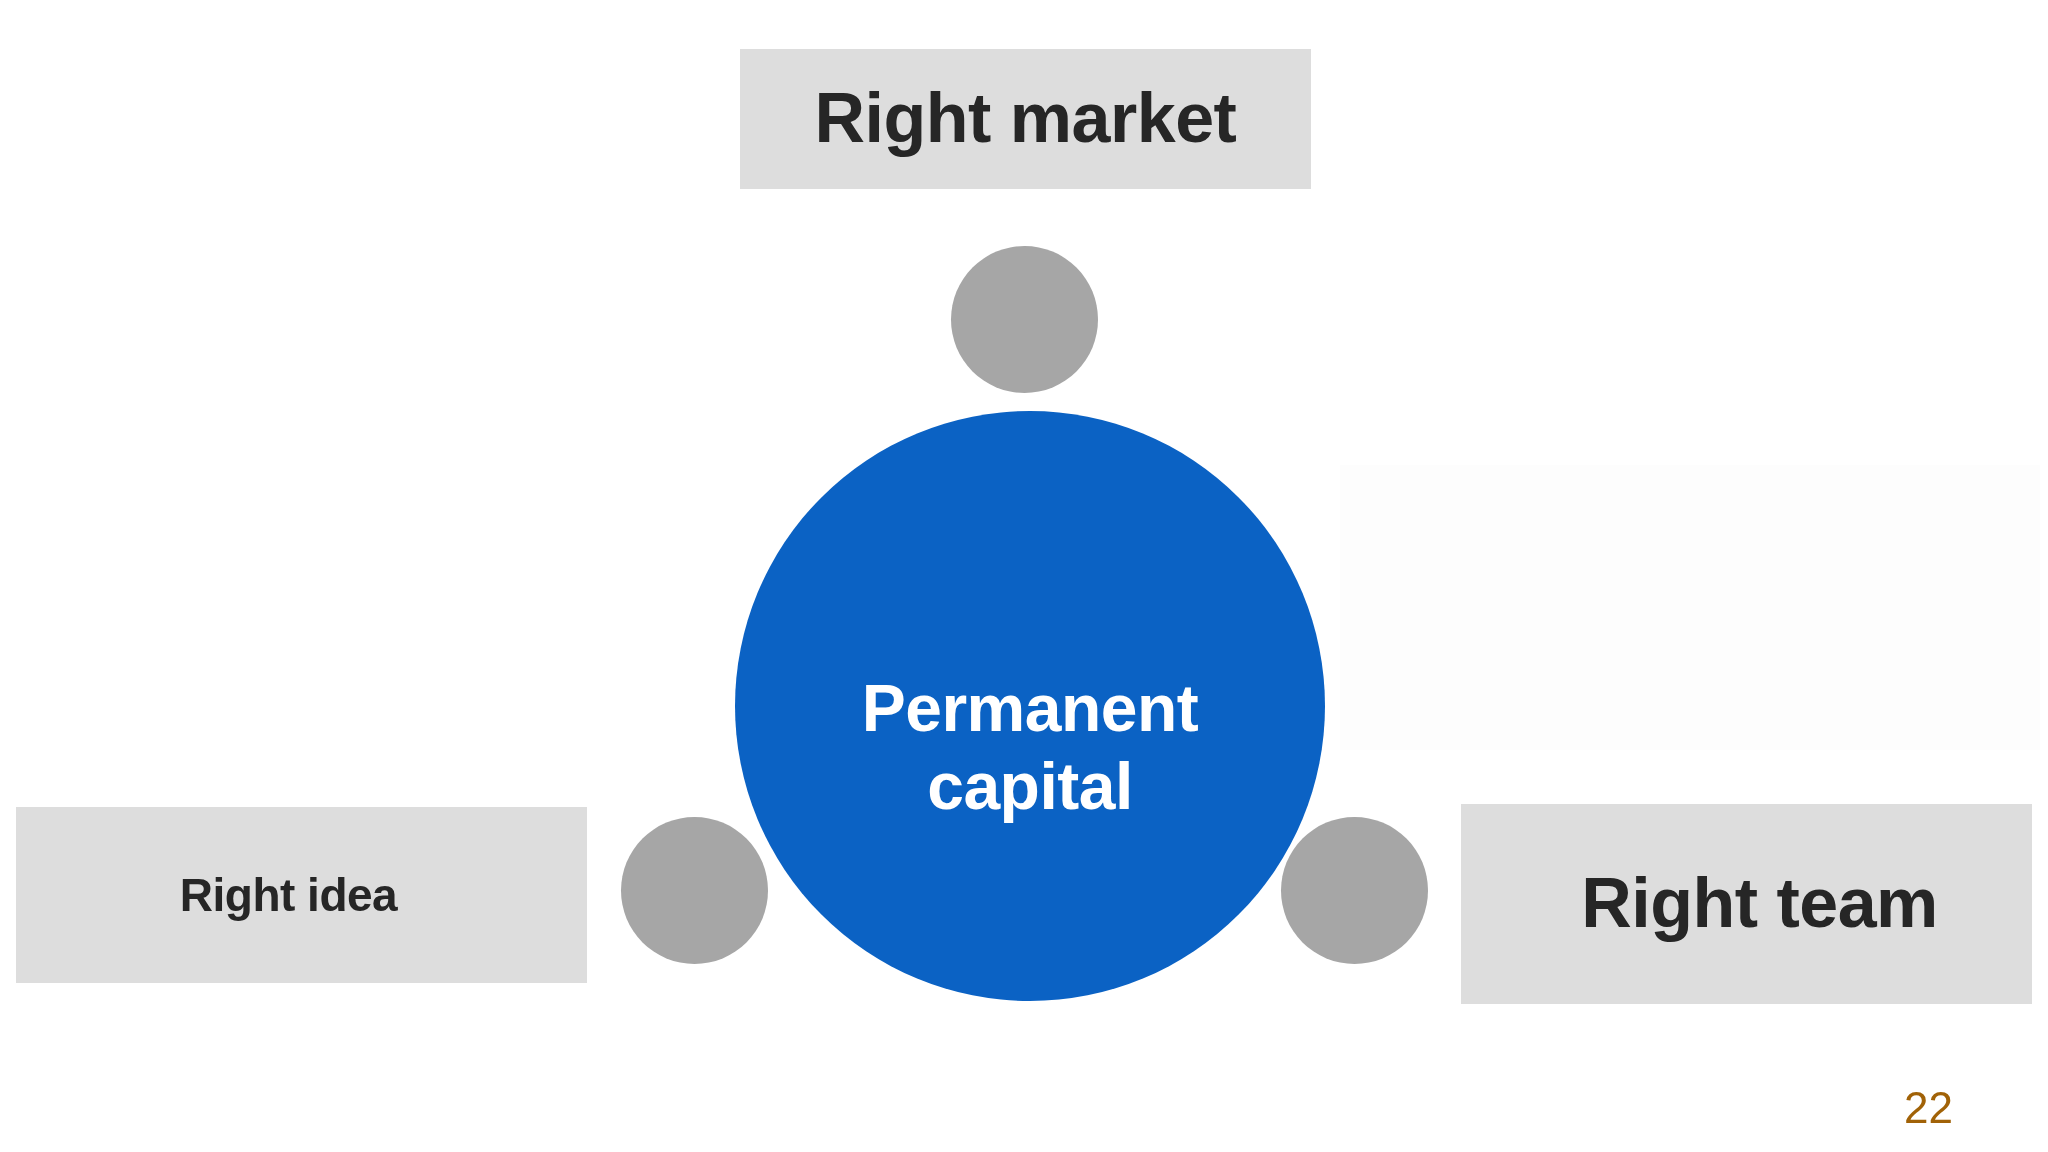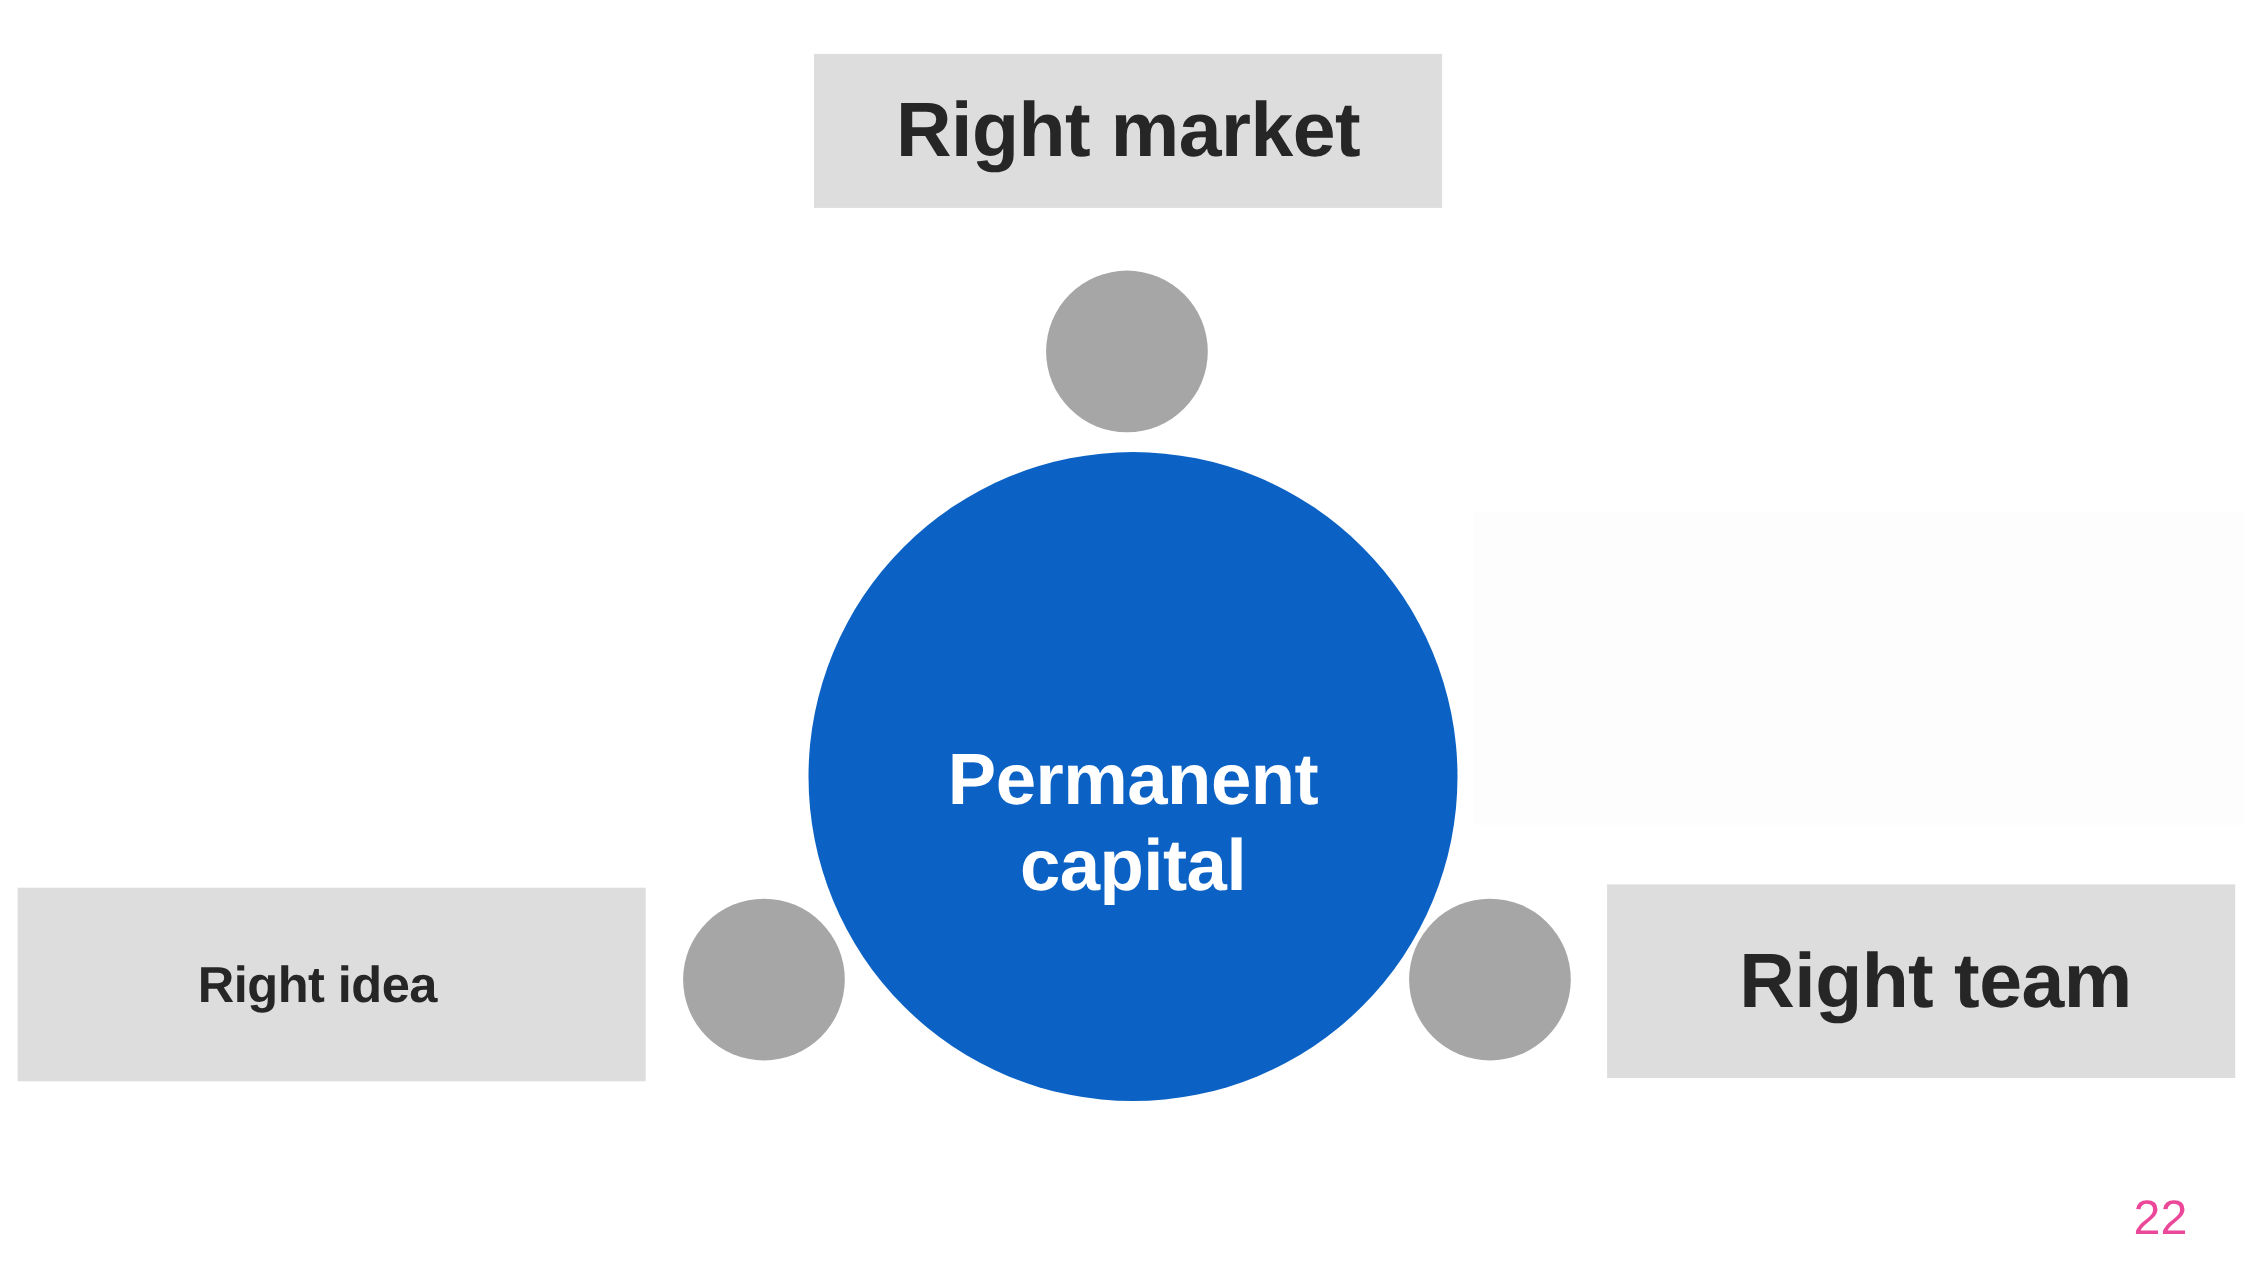--- a/index.html
+++ b/index.html
@@ -56,21 +56,21 @@
     height: 176px;
     justify-content: center;
     padding-right: 26px;
   }
   #box-idea .label-text { font-size: 46px; }
 
   #box-team {
     left: 1461px;
     top: 804px;
     width: 571px;
-    height: 176px;
+    height: 200px;
     justify-content: center;
     padding-left: 26px;
   }
   #box-team .label-text { font-size: 70px; }
 
   .node-dot {
     position: absolute;
     width: 147px;
     height: 147px;
     border-radius: 50%;
@@ -101,23 +101,23 @@
     letter-spacing: -0.5px;
     max-width: 440px;
     margin-top: 84px;
   }
 
   #page-number {
     position: absolute;
     right: 24px;
     top: 1086px;
     width: 120px;
-    text-align: center;
+    text-align: left;
     font-size: 44px;
-    color: #ec4899;
+    color: #a16207;
     line-height: 1;
   }
 </style>
 </head>
 <body>
 
 <div id="slide">
 
   <div class="faint-band" style="left:1340px; top:465px; width:700px; height:285px;"></div>
 

